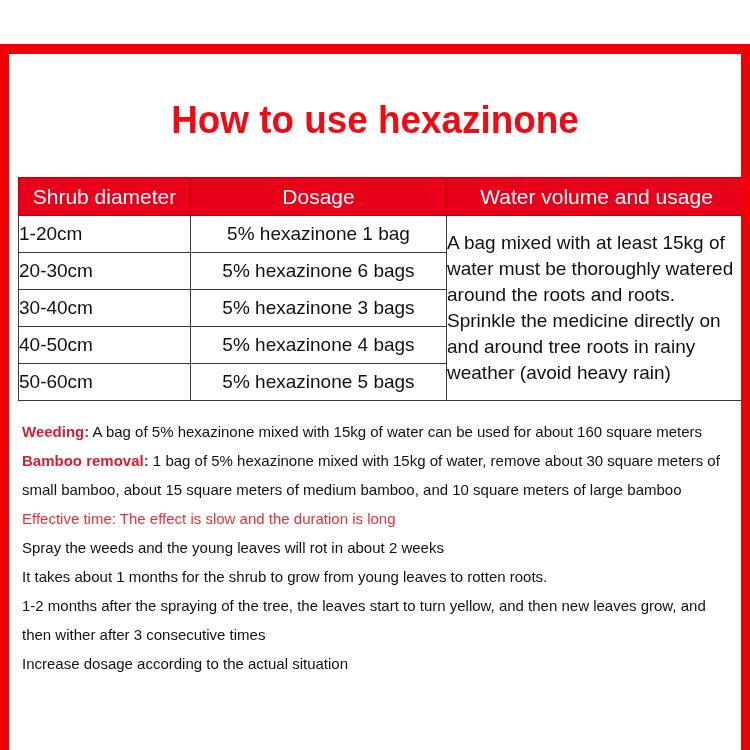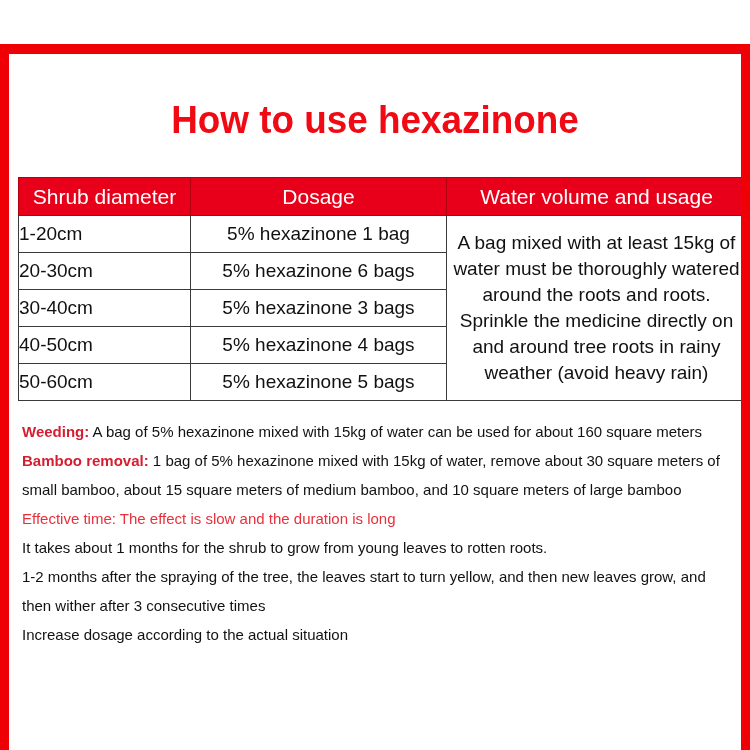--- a/index.html
+++ b/index.html
@@ -85,21 +85,21 @@
     height: 36px;
   }
   td.cell-diam {
     text-align: left;
     padding-left: 6px;
   }
   td.cell-dose {
     text-align: center;
   }
   td.cell-water {
-    text-align: center;
+    text-align: left;
     font-size: 18.5px;
     line-height: 26px;
     color: #111111;
     vertical-align: middle;
     padding: 2px 4px;
   }
 
   
   .body-text {
     padding: 16px 6px 0 8px;
@@ -168,20 +168,21 @@
     </div>
 
     <div class="body-text">
 
       <p class="para"><span class="lbl">Weeding:</span><span> A bag of 5% hexazinone mixed with 15kg of water can be used for about 160 square meters</span></p>
 
       <p class="para"><span class="lbl">Bamboo removal:</span><span> 1 bag of 5% hexazinone mixed with 15kg of water, remove about 30 square meters of small bamboo, about 15 square meters of medium bamboo, and 10 square meters of large bamboo</span></p>
 
       <p class="para line-red">Effective time: The effect is slow and the duration is long</p>
 
+      <p class="para">Spray the weeds and the young leaves will rot in about 2 weeks</p>
 
       <p class="para">It takes about 1 months for the shrub to grow from young leaves to rotten roots.</p>
 
       <p class="para">1-2 months after the spraying of the tree, the leaves start to turn yellow, and then new leaves grow, and then wither after 3 consecutive times</p>
 
       <p class="para">Increase dosage according to the actual situation</p>
 
     </div>
 
   </div>

